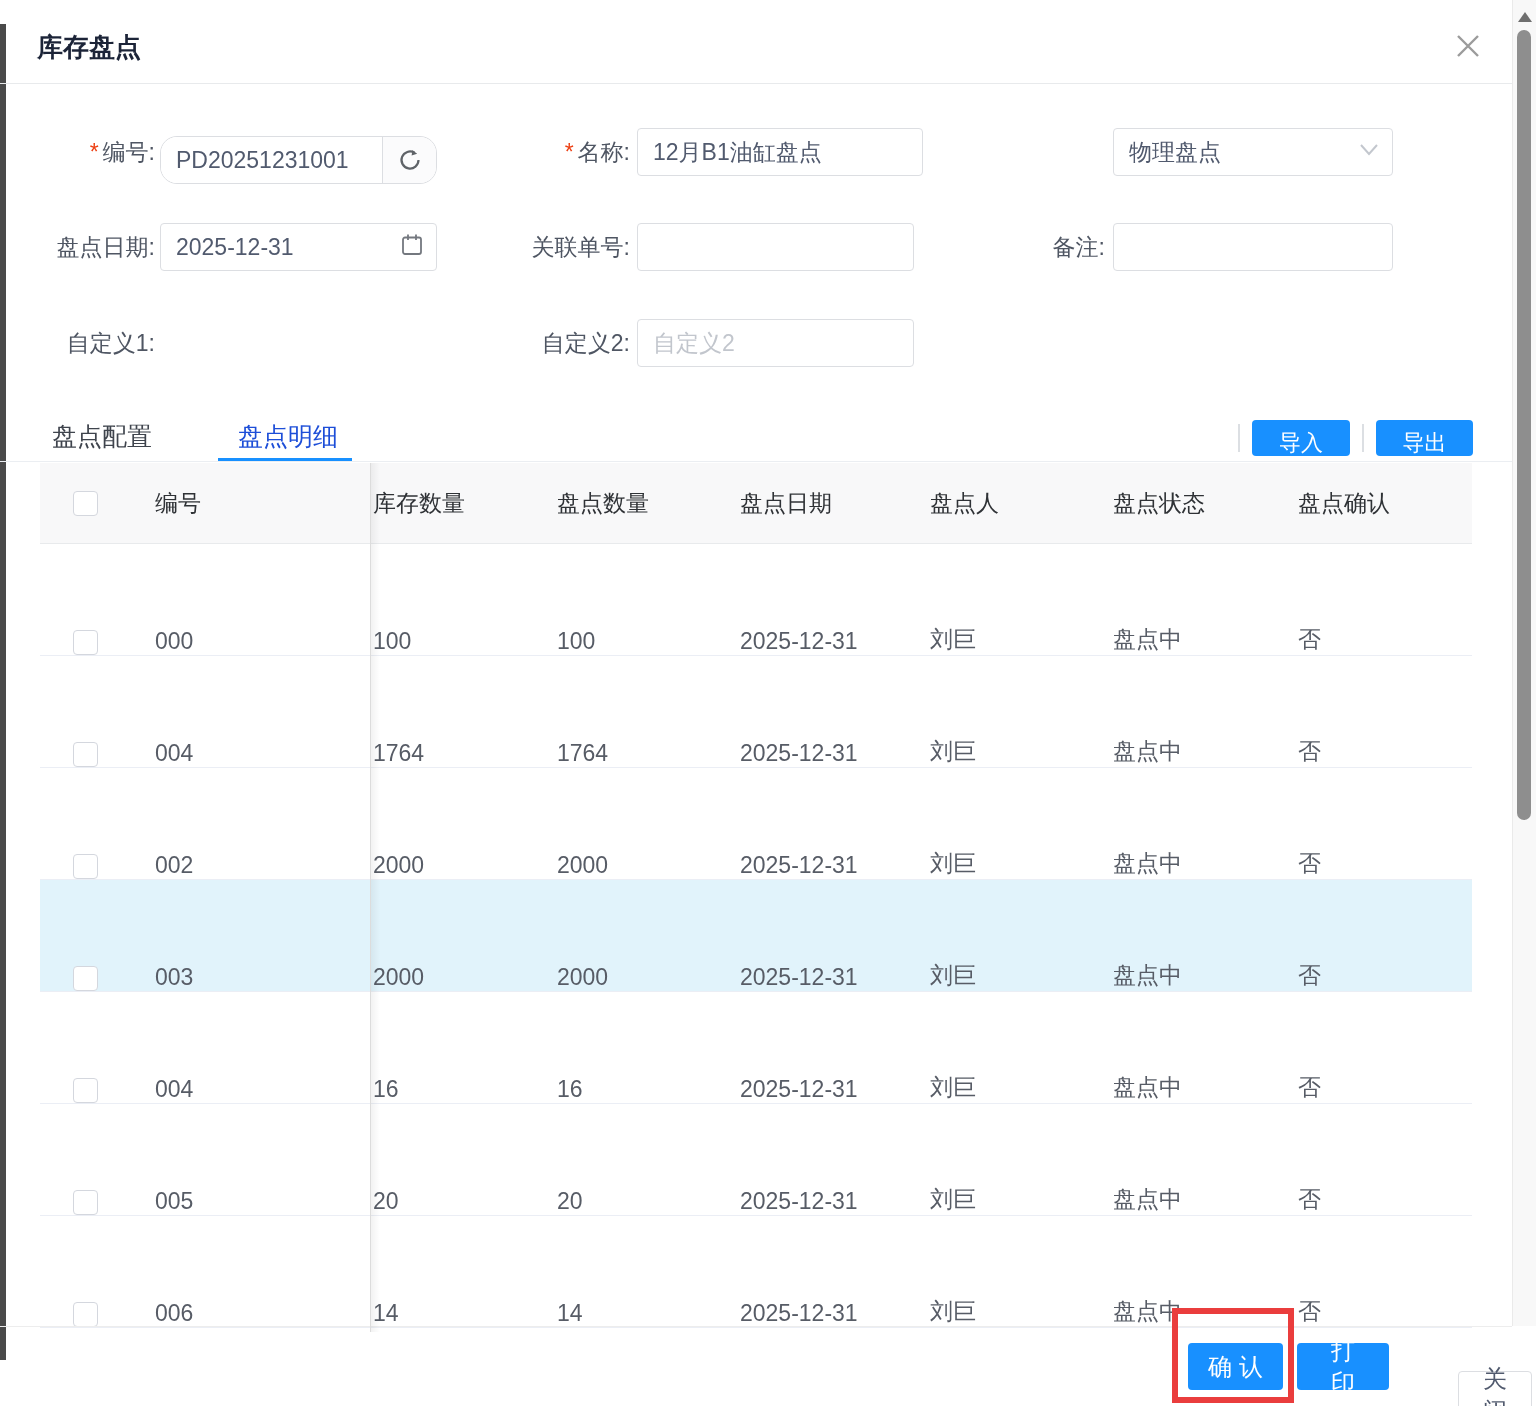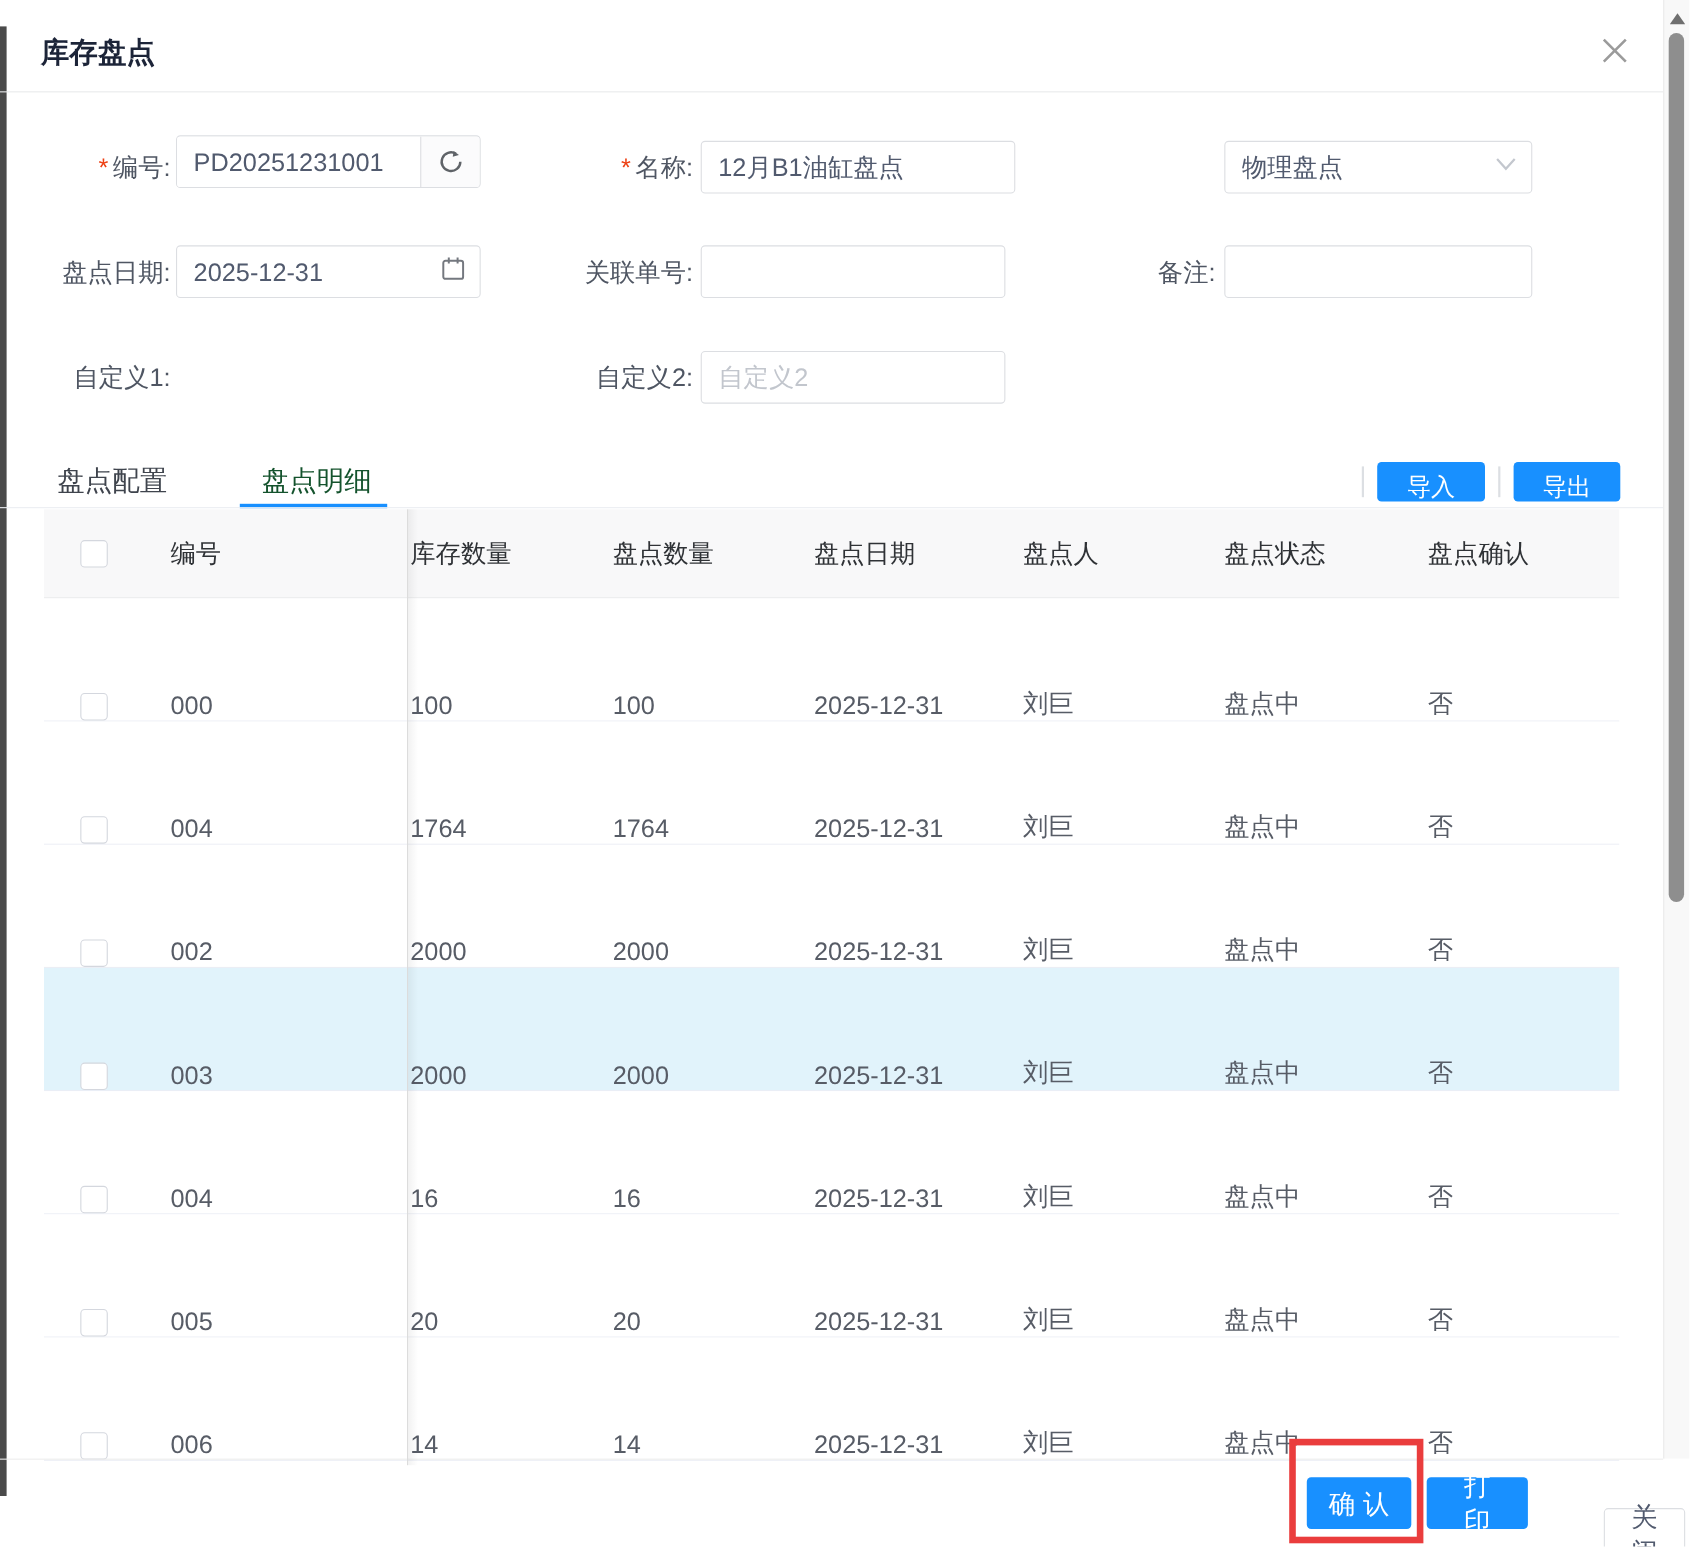--- a/index.html
+++ b/index.html
@@ -25,21 +25,21 @@
   .f-input::placeholder { color:#c2c6cd; }
   .input-wrap { position:absolute; }
   .group-wrap { position:absolute; border:1px solid #dcdee2; border-radius:4px; display:flex; overflow:hidden; background:#fff; }
   .group-wrap input { border:none; height:46px; flex:1; font-size:23px; color:#515a6e; padding:0 15px; outline:none; min-width:0;
     font-family:"Liberation Sans","DejaVu Sans",sans-serif;}
   .append { width:54px; background:#fbfbfc; border-left:1px solid #dcdee2; display:flex; align-items:center; justify-content:center; cursor:pointer; }
   .icon-in-field { position:absolute; right:13px; top:50%; transform:translateY(-50%); pointer-events:auto; }
 
   
   .tab { position:absolute; top:420px; font-size:25px; color:#3f444d; cursor:pointer; white-space:nowrap; }
-  .tab.active { color:#14532d; }
+  .tab.active { color:#1d4ed8; }
   .tab-underline { left:218px; top:458px; width:134px; height:4px; background:#1890ff; }
   .tabs-line { left:0; top:461px; width:1512px; height:1px; background:#ebeef2; }
 
   
   .tool-divider { top:424px; width:2px; height:28px; background:#dcdfe3; }
   .tool-btn { position:absolute; top:420px; height:36px; background:#1890ff; border:none; border-radius:4px;
     color:#fff; font-size:22px; display:flex; align-items:center; justify-content:center; gap:9px;
     cursor:pointer; padding:0 14px; font-family:"Liberation Sans","DejaVu Sans",sans-serif;flex-direction:column; }
 
   
@@ -88,21 +88,21 @@
 
   <div class="abs modal-title">库存盘点</div>
   <div class="abs header-line"></div>
   <div class="abs close-btn">
     <svg width="36" height="36" viewBox="0 0 36 36">
         <path d="M8 8 L28 28 M28 8 L8 28" stroke="#9b9b9b" stroke-width="2.4" fill="none"></path>
       </svg>
   </div>
 
   <div class="abs f-label" style="left:40px; top:128px; width:115px;"><span class="req">*</span><span>编号:</span></div>
-  <div class="group-wrap" style="left:160px; top:123px; width:277px; height:48px;">
+  <div class="group-wrap" style="left:160px; top:136px; width:277px; height:48px;border-radius:17px;">
     <input value="PD20251231001" style="">
     <div class="append">
       <svg width="28" height="28" viewBox="0 0 28 28">
         <path d="M 22.5 14 A 8.5 8.5 0 1 1 18.5 6.8" fill="none" stroke="#5f6368" stroke-width="2.2"></path>
         <path d="M 16.4 4.2 L 21.2 7.8 L 15.6 9.6 Z" fill="#5f6368"></path>
       </svg>
     </div>
   </div>
 
   <div class="abs f-label" style="left:470px; top:128px; width:160px;"><span class="req">*</span><span>名称:</span></div>

